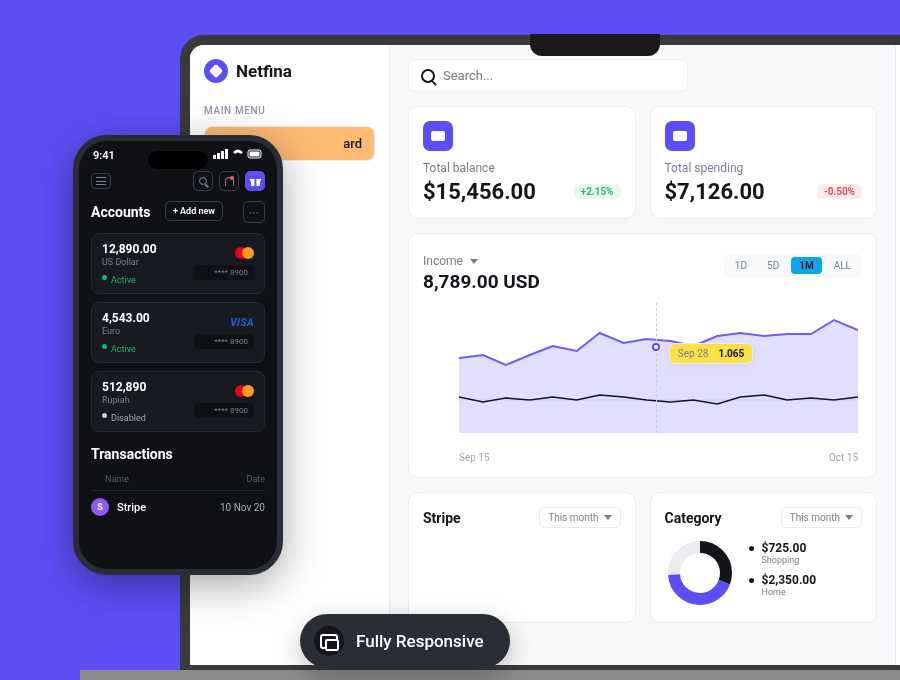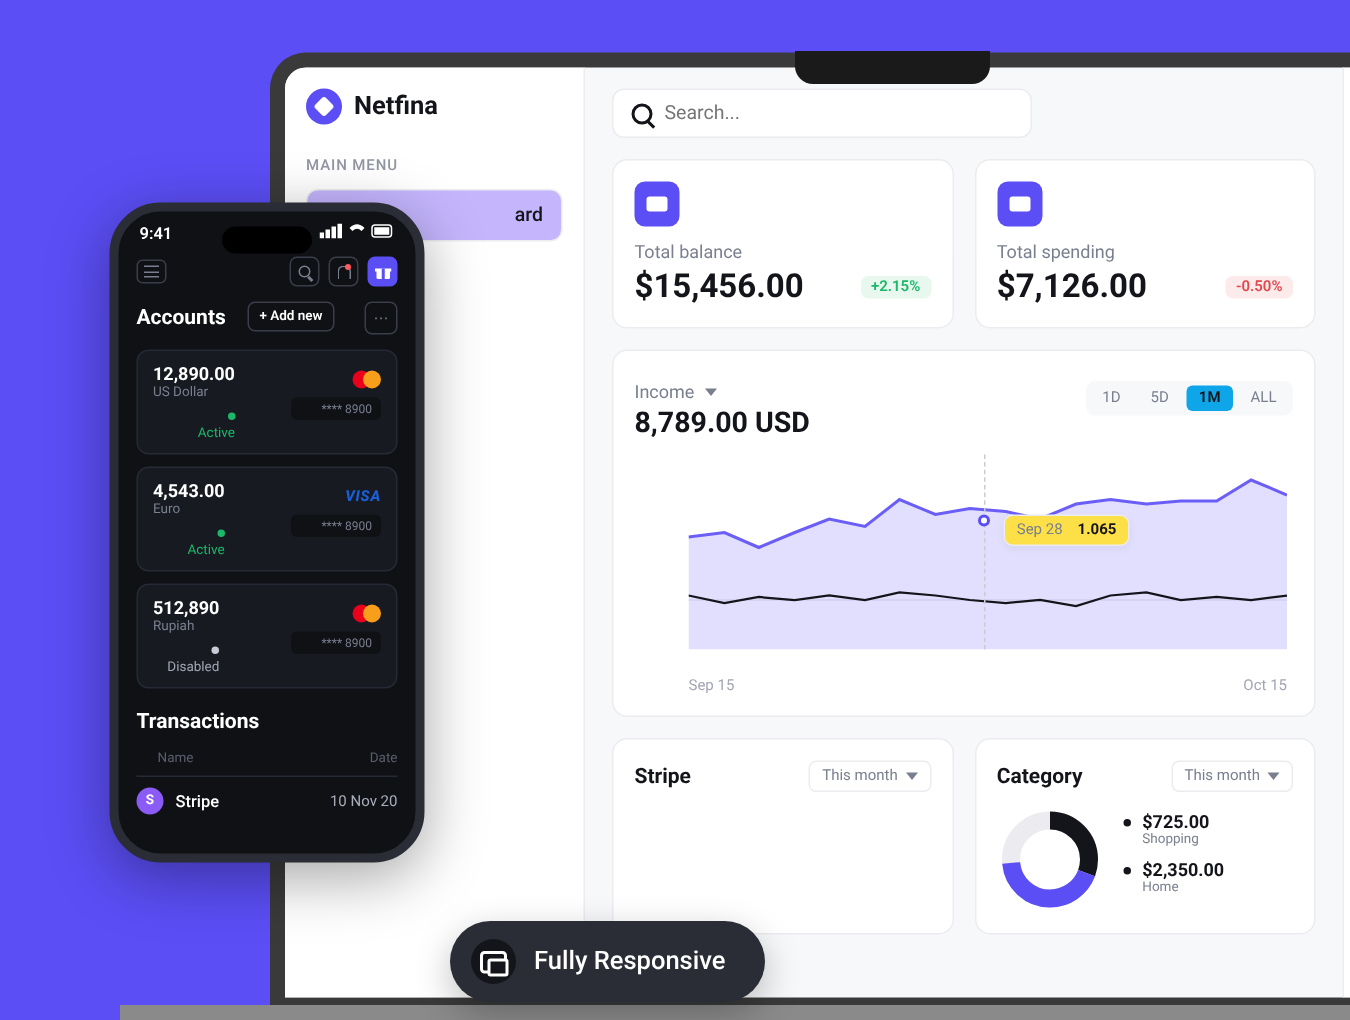--- a/index.html
+++ b/index.html
@@ -12,21 +12,21 @@
 .laptop-base { position: absolute; bottom: -10px; left: 80px; width: 850px; height: 20px; background: #8a8a8a; border-radius: 0; z-index: 6; }
 
 
 .desktop { display: flex; height: 100%; }
 .d-sidebar { width: 200px; background: #fff; border-right: 1px solid #ececf0; padding: 14px 14px; }
 .logo { display: flex; align-items: center; gap: 8px; margin-bottom: 22px; }
 .logo-icon { width: 24px; height: 24px; background: #5b4ef5; border-radius: 50%; display: flex; align-items: center; justify-content: center; }
 .logo-icon::before { content: ""; width: 10px; height: 10px; background: #fff; border-radius: 2px; transform: rotate(45deg); }
 .logo-text { font-weight: 700; font-size: 17px; color: #14151a; }
 .menu-label { font-size: 10px; letter-spacing: 0.6px; color: #9296a3; margin-bottom: 10px; font-weight: 500; }
-.nav-pill { background: #c4b5fd; border: 1px solid #ececf0; border-radius: 8px; padding: 9px 12px; font-size: 13px; color: #14151a; font-weight: 500; }
+.nav-pill { background: #fdba74; border: 1px solid #ececf0; border-radius: 8px; padding: 9px 12px; font-size: 13px; color: #14151a; font-weight: 500; }
 
 .d-main { flex: 1; padding: 14px 18px; overflow: hidden; }
 .topbar { margin-bottom: 14px; }
 .search { display: flex; align-items: center; gap: 8px; background: #fff; border: 1px solid #ececf0; border-radius: 8px; padding: 8px 12px; width: 280px; }
 .search-icon { width: 14px; height: 14px; border: 2px solid #14151a; border-radius: 50%; position: relative; }
 .search-icon::after { content: ""; position: absolute; width: 6px; height: 2px; background: #14151a; transform: rotate(45deg); bottom: -3px; right: -4px; }
 .search input { border: none; outline: none; font-size: 13px; flex: 1; background: transparent; }
 
 .stats { display: flex; gap: 14px; margin-bottom: 14px; }
 .card { background: #fff; border: 1px solid #ececf0; border-radius: 10px; padding: 14px; }
@@ -93,21 +93,21 @@
 .p-sect { display: flex; justify-content: space-between; align-items: center; margin-bottom: 10px; }
 .p-sect-title { font-size: 14px; font-weight: 700; color: #fff; }
 .p-add { display: flex; gap: 20px; align-items: flex-start; }
 .p-add-btn { font-size: 9px; color: #fff; font-weight: 600; border: 1px solid #3a3e4a; padding: 4px 7px; border-radius: 5px; }
 .p-dots-btn { width: 22px; height: 22px; border: 1px solid #3a3e4a; border-radius: 5px; display: flex; align-items: center; justify-content: center; color: #7a7f8f; font-size: 10px; }
 
 .p-acct { background: #171a21; border: 1px solid #262a35; border-radius: 8px; padding: 8px 10px; margin-bottom: 8px; display: flex; justify-content: space-between; gap: 10px; }
 .p-acct-left {}
 .p-acct-val { font-size: 12px; font-weight: 700; color: #fff; }
 .p-acct-cur { font-size: 9px; color: #7a7f8f; margin-top: 1px; }
-.p-acct-stat { display: flex; gap: 4px; align-items: flex-end; font-size: 9px; margin-top: 8px; flex-direction: column; }
+.p-acct-stat { display: flex; gap: 4px; align-items: flex-start; font-size: 9px; margin-top: 8px; }
 .p-card { width: 60px; }
 .chip-row { display: flex; gap: 3px; margin-bottom: 5px; margin-top: 4px; height: 14px; align-items: center; justify-content: flex-end; }
 .mc { display: flex; }
 .mc span:first-child { width: 12px; height: 12px; background: #eb001b; border-radius: 50%; }
 .mc span:last-child { width: 12px; height: 12px; background: #f79e1b; border-radius: 50%; margin-left: -5px; }
 .visa { color: #1a5fd6; font-weight: 800; font-size: 10px; font-style: italic; letter-spacing: 0.5px; }
 .card-num { font-size: 8px; color: #7a7f8f; text-align: right; background: #0f1115; border-radius: 4px; padding: 3px 6px; }
 
 .p-trans-head { display: flex; color: #5a5e6c; font-size: 9px; padding: 2px 0 6px; border-bottom: 1px solid #262a35; margin-bottom: 7px; }
 .p-trans-head span:first-child { width: 14px; }

